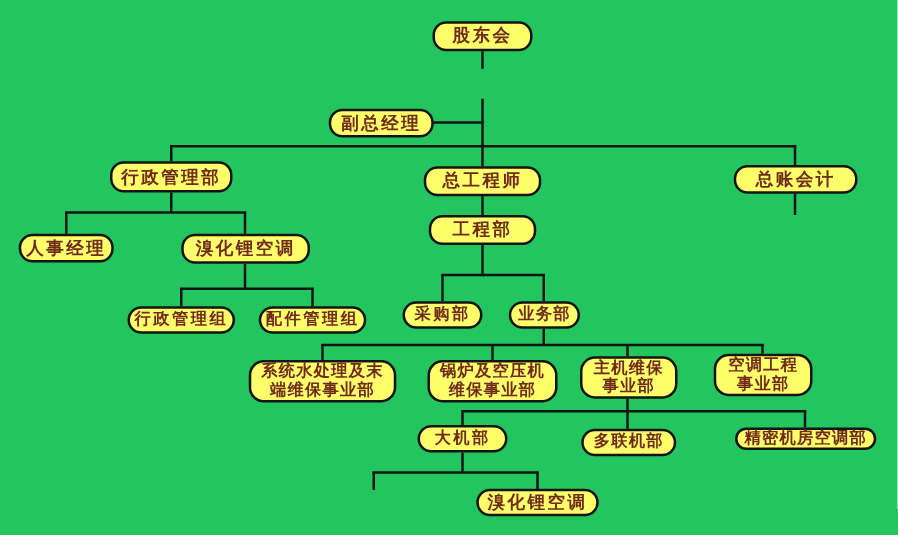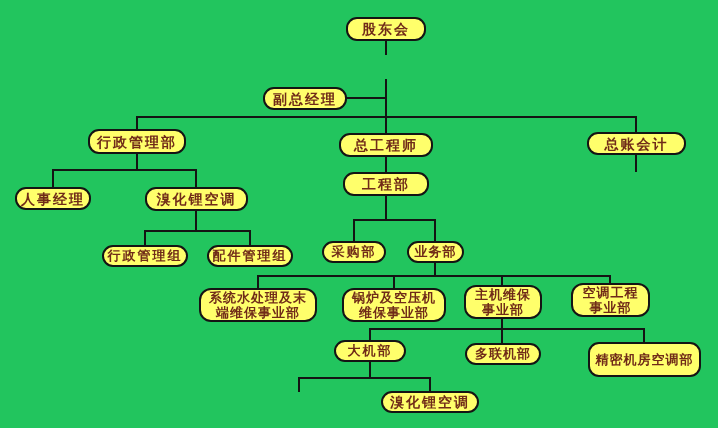--- a/index.html
+++ b/index.html
@@ -38,21 +38,21 @@
 端维保事业部</div>
   <div class="node two" style="left:342px;top:288px;width:104px;height:34px;font-size:13px;line-height:15px">锅炉及空压机
 维保事业部</div>
   <div class="node two" style="left:464px;top:285px;width:78px;height:34px;font-size:13px;line-height:15px">主机维保
 事业部</div>
   <div class="node two" style="left:571px;top:283px;width:79px;height:34px;font-size:13px;line-height:15px">空调工程
 事业部</div>
 
   <div class="node" style="left:465px;top:343px;width:76px;height:22px;font-size:13px;letter-spacing:1px">多联机部</div>
   <div class="node" style="left:334px;top:340px;width:72px;height:22px;font-size:13px">大机部</div>
-  <div class="node" style="left:588px;top:342px;width:113px;height:35px;font-size:13px;letter-spacing:1px">精密机房空调部</div>
+  <div class="node" style="left:588px;top:342px;width:113px;height:18px;font-size:13px;letter-spacing:1px">精密机房空调部</div>
 
   <div class="node" style="left:381px;top:391px;width:98px;height:22px">溴化锂空调</div>
 
   <div class="lv" style="left:385px;top:41px;height:14px"></div>
   <div class="lv" style="left:385px;top:79px;height:54px"></div>
   <div class="lh" style="left:345px;top:97px;width:42px"></div>
   <div class="lh" style="left:136px;top:116px;width:501px"></div>
   <div class="lv" style="left:136px;top:117px;height:12px"></div>
   <div class="lv" style="left:635px;top:117px;height:15px"></div>
 

